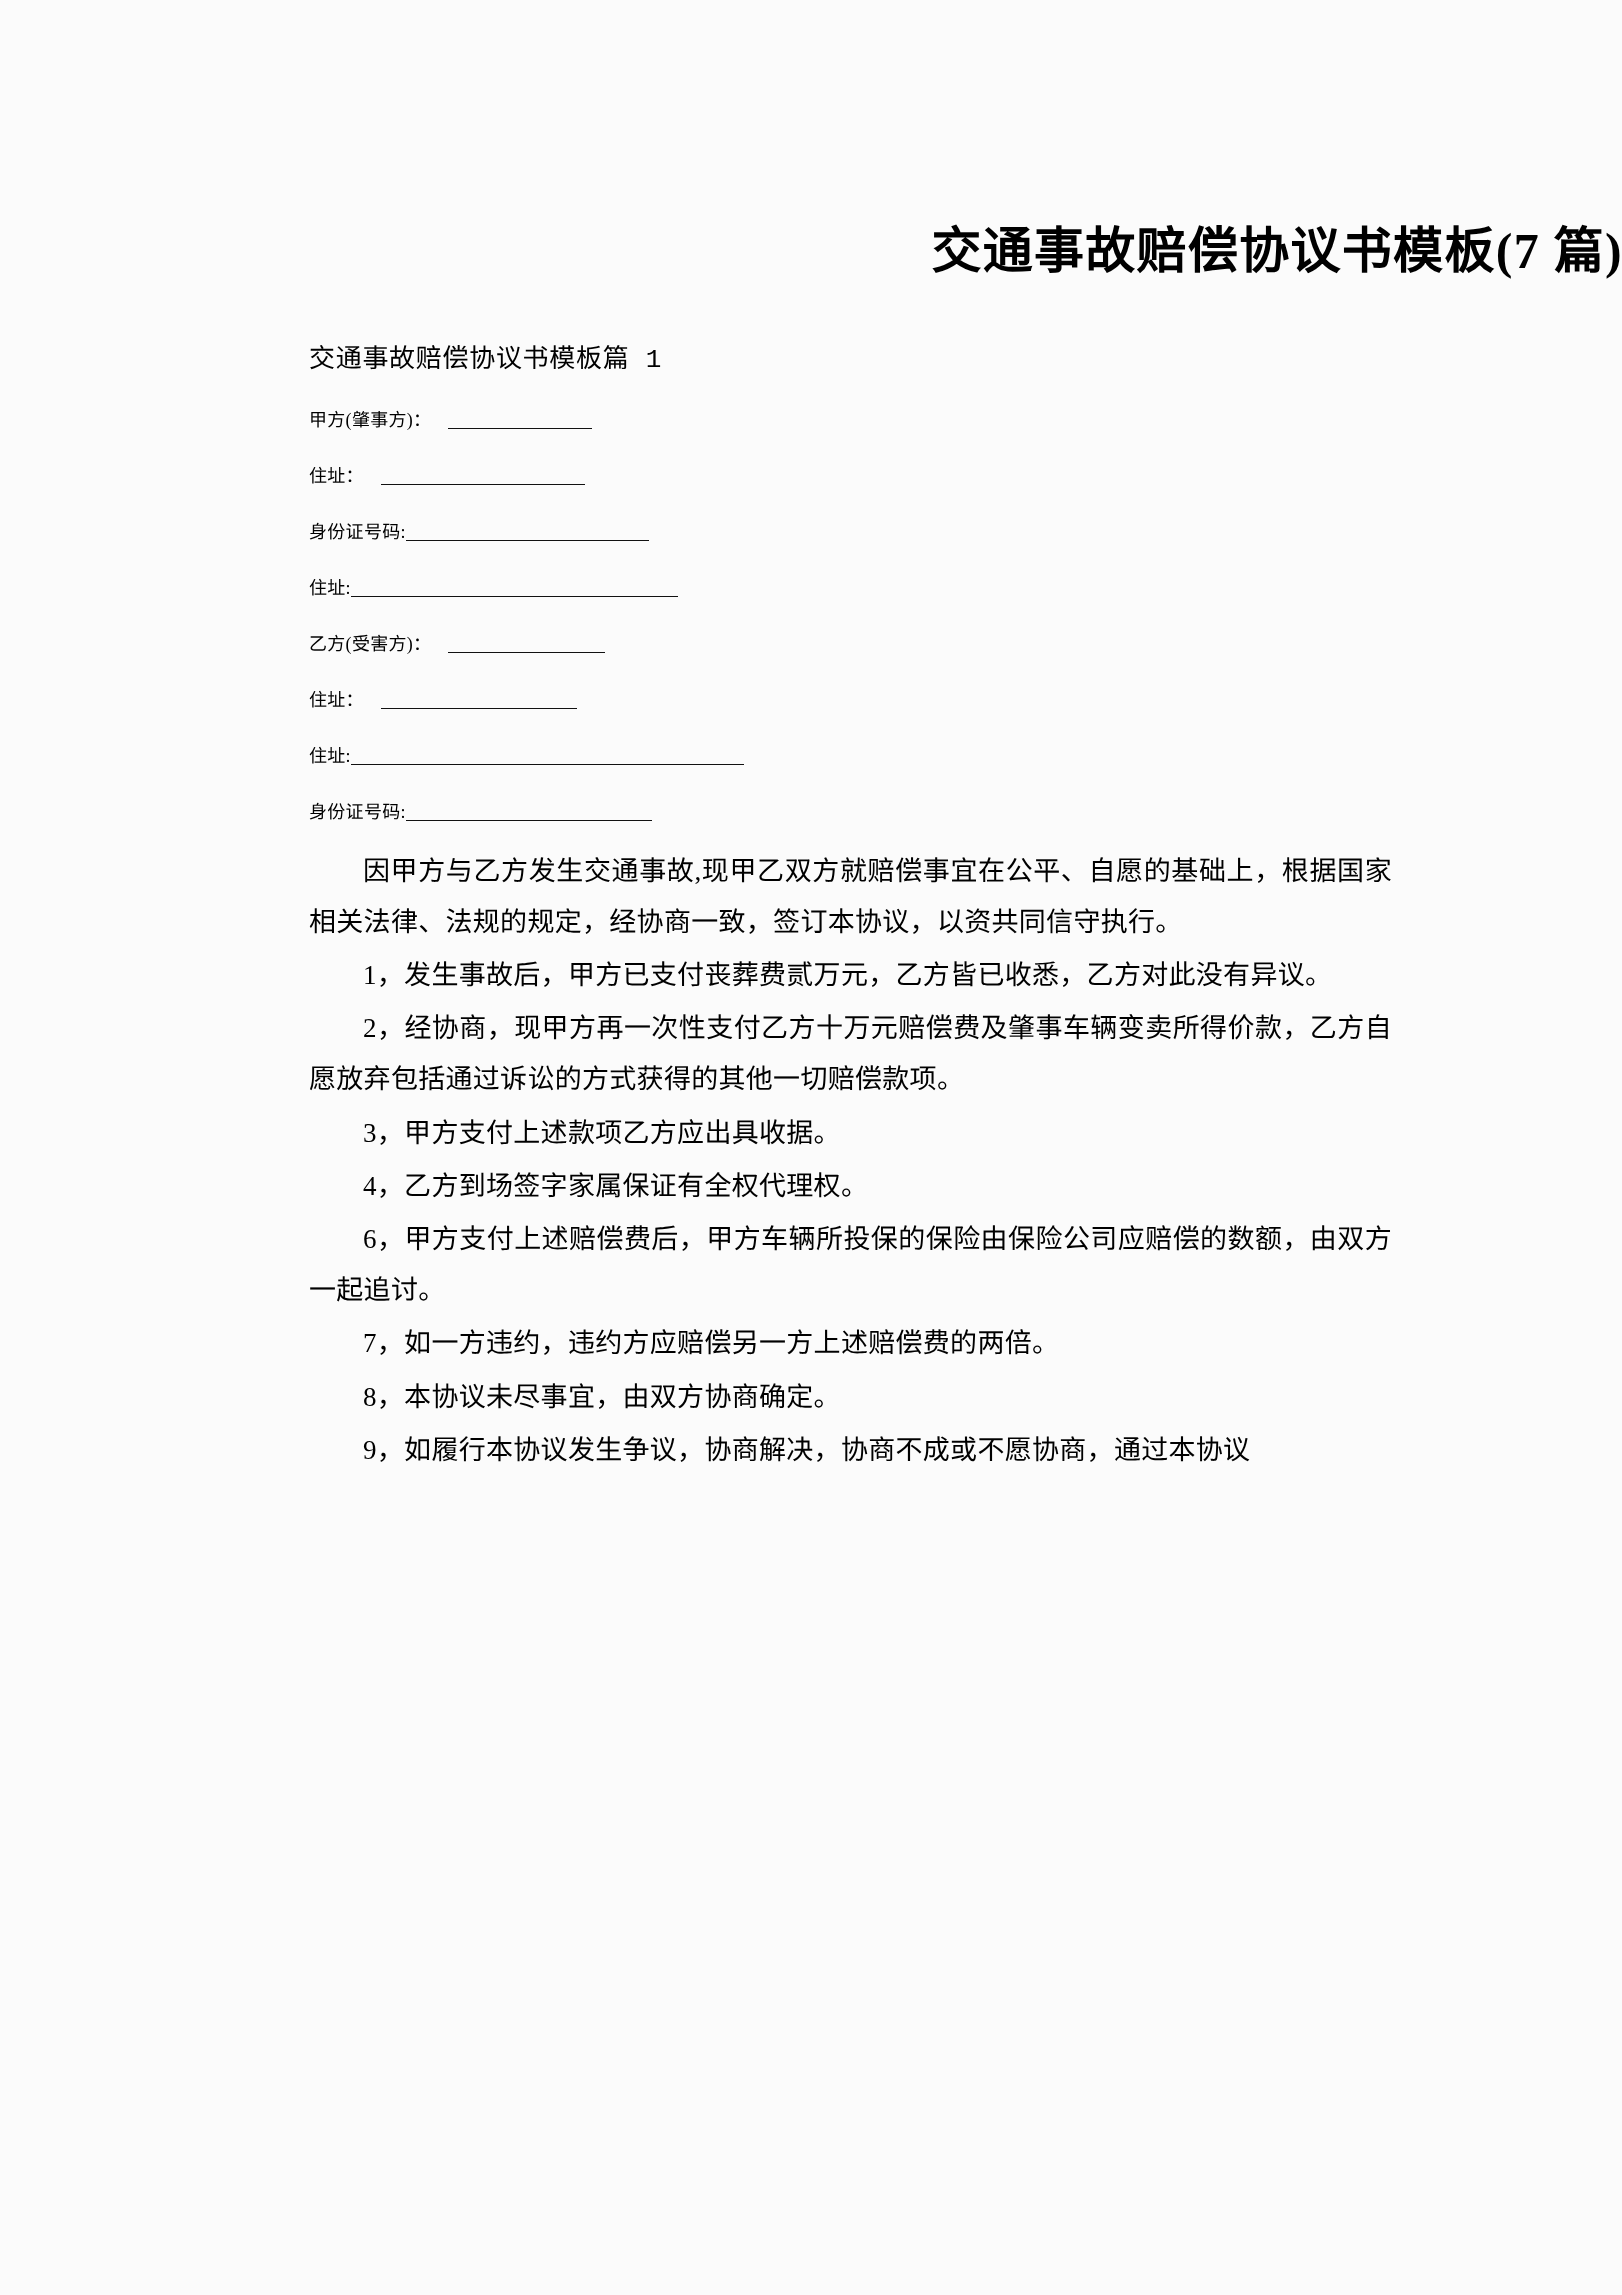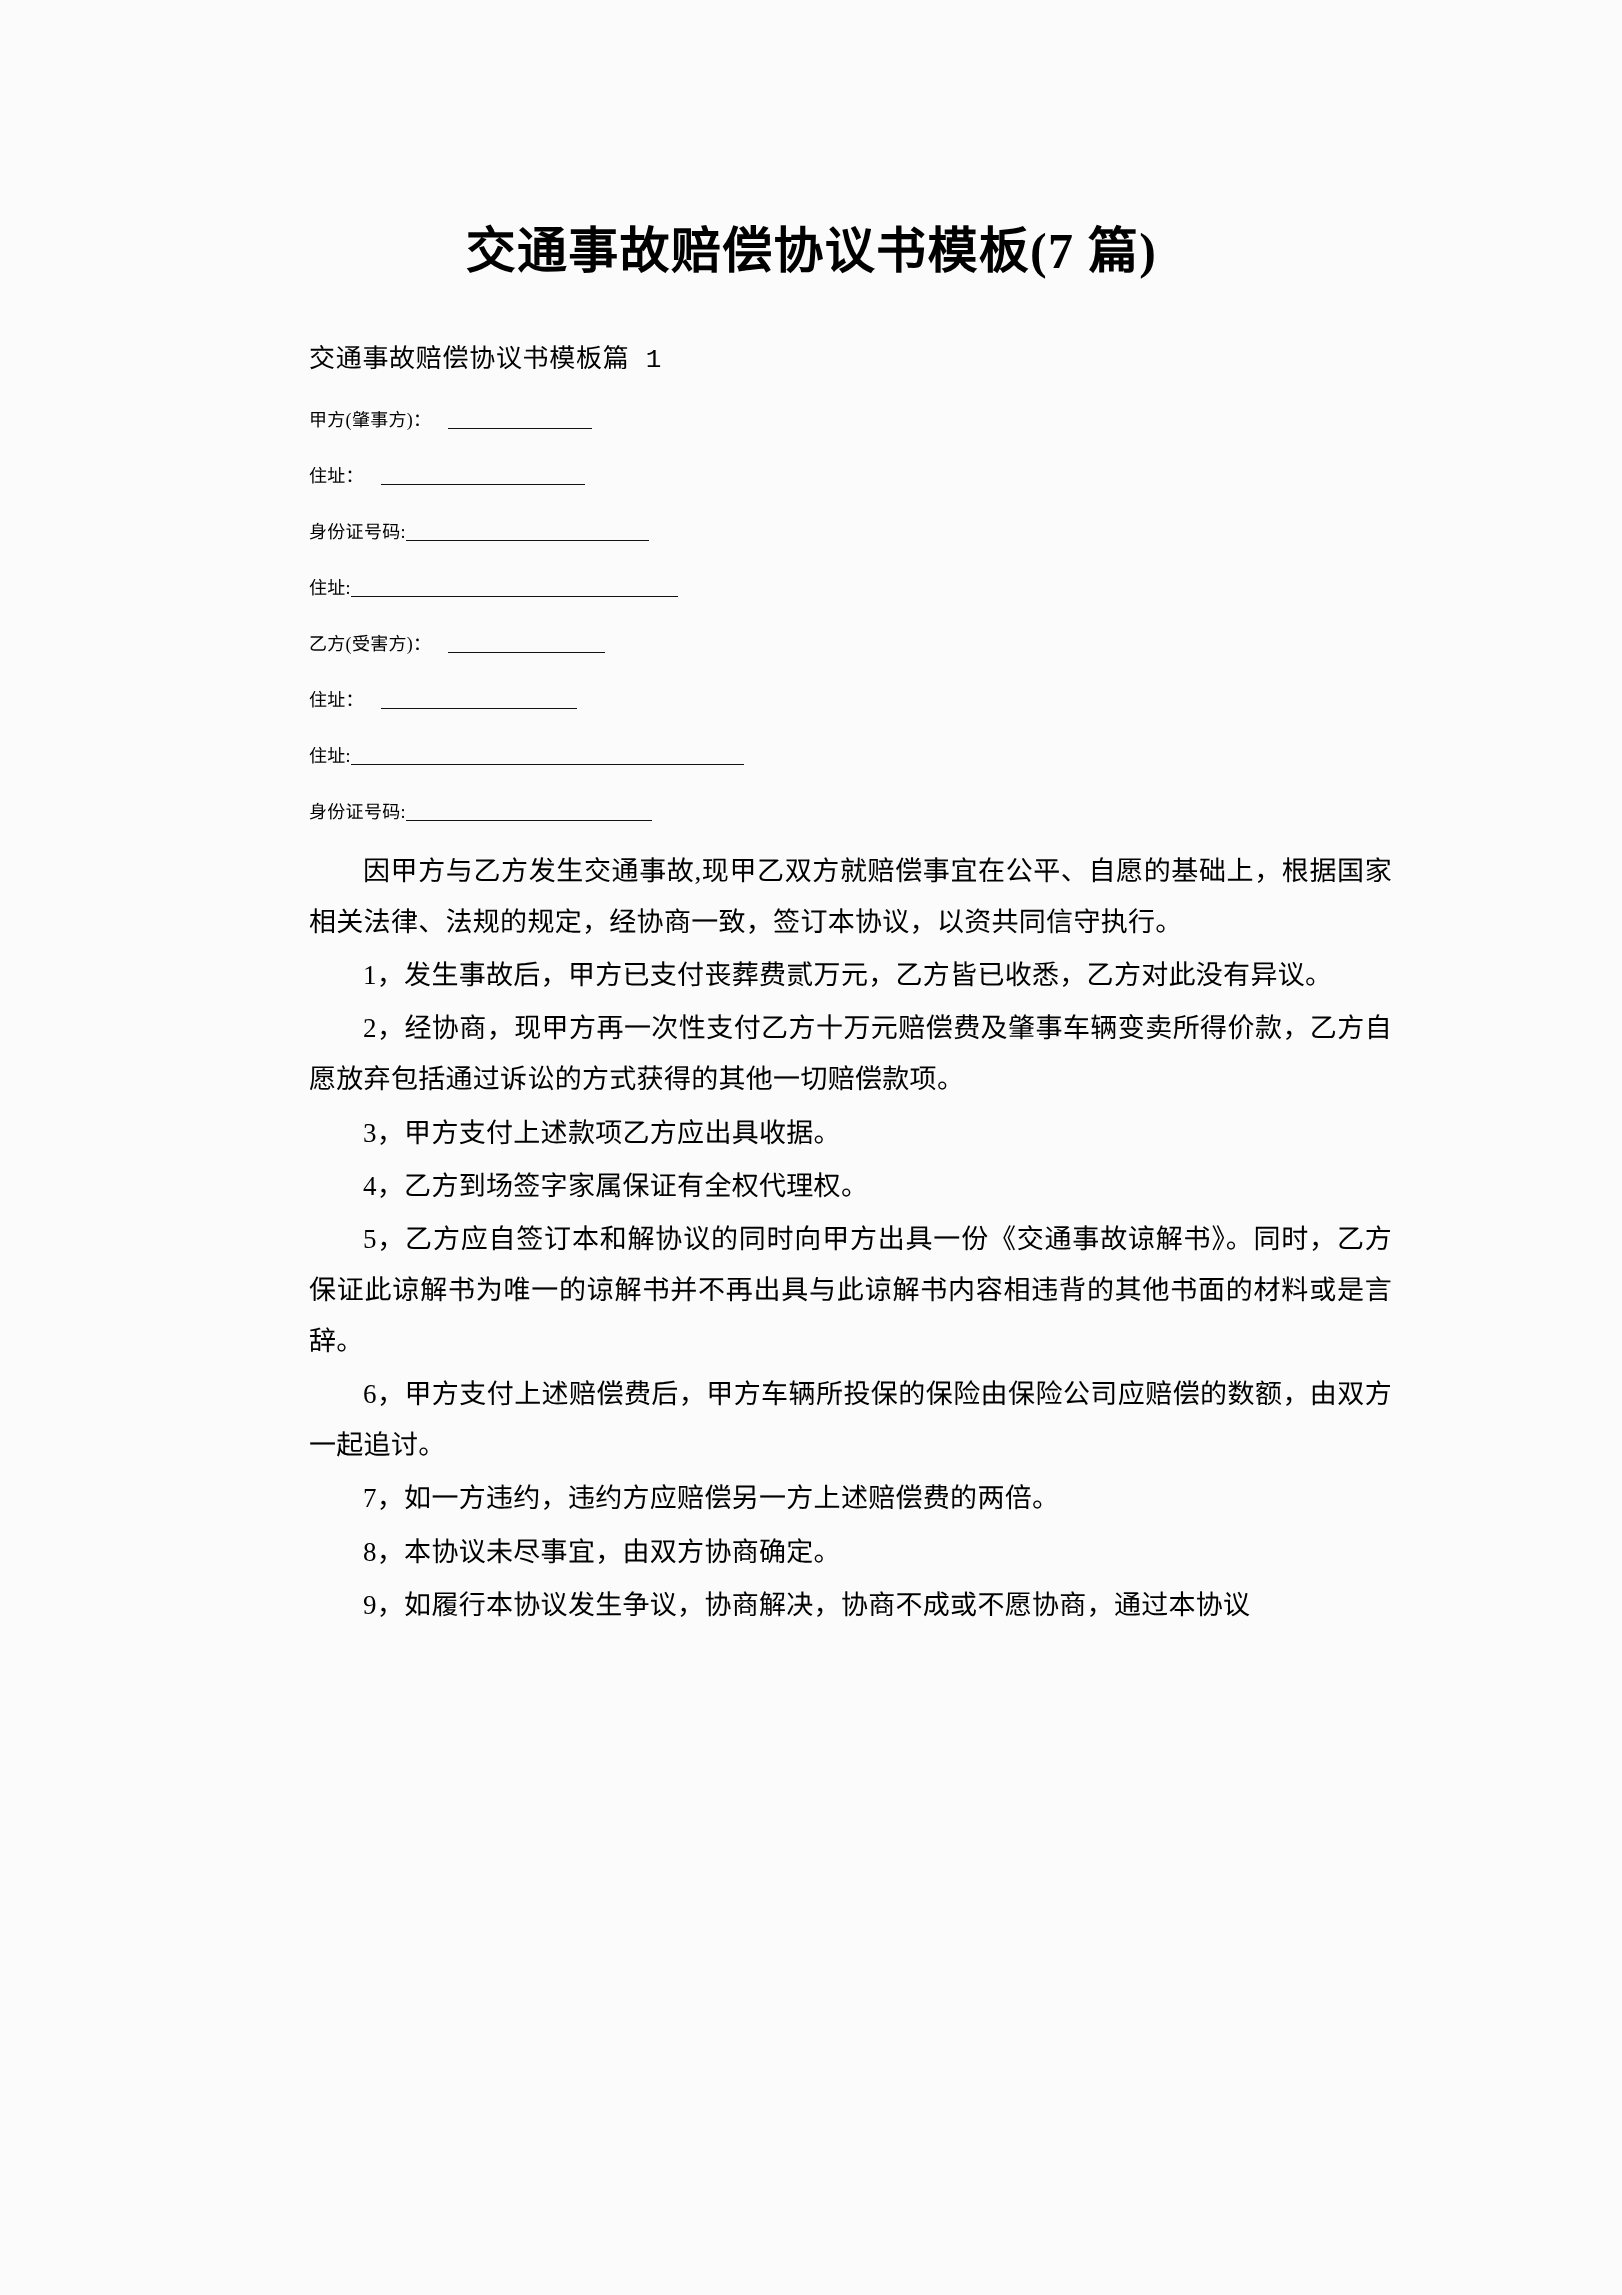--- a/index.html
+++ b/index.html
@@ -17,21 +17,21 @@
     font-family: "Liberation Serif", "DejaVu Serif", serif;
     color: #000000;
   }
 
   
   .doc-title {
     position: absolute;
     top: 190px;
     left: 0;
     width: 1623px;
-    text-align: center;
+    text-align: right;
     font-family: "Liberation Serif", "DejaVu Serif", serif;
     font-size: 50px;
     font-weight: bold;
     letter-spacing: 1.3px;
     line-height: 1.1;
     white-space: pre;
   }
 
   
   .body-block {
@@ -106,21 +106,20 @@
         <div class="form-line"><span class="fl-label">身份证号码:</span><span class="fl-rule" style="width: 246px;"></span></div>
       </div>
 
     <p class="para">因甲方与乙方发生交通事故,现甲乙双方就赔偿事宜在公平、自愿的基础上，根据国家相关法律、法规的规定，经协商一致，签订本协议，以资共同信守执行。</p>
 
     <div id="clause-list">
         <p class="para">1，发生事故后，甲方已支付丧葬费贰万元，乙方皆已收悉，乙方对此没有异议。</p>
         <p class="para">2，经协商，现甲方再一次性支付乙方十万元赔偿费及肇事车辆变卖所得价款，乙方自愿放弃包括通过诉讼的方式获得的其他一切赔偿款项。</p>
         <p class="para">3，甲方支付上述款项乙方应出具收据。</p>
         <p class="para">4，乙方到场签字家属保证有全权代理权。</p>
-        <p class="para">5，乙方应自签订本和解协议的同时向甲方出具一份《交通事故谅解书》。同时，乙方保证此谅解书为唯一的谅解书并不再出具与此谅解书内容相违背的其他书面的材料或是言辞。</p>
         <p class="para">6，甲方支付上述赔偿费后，甲方车辆所投保的保险由保险公司应赔偿的数额，由双方一起追讨。</p>
         <p class="para">7，如一方违约，违约方应赔偿另一方上述赔偿费的两倍。</p>
         <p class="para">8，本协议未尽事宜，由双方协商确定。</p>
         <p class="para last">9，如履行本协议发生争议，协商解决，协商不成或不愿协商，通过本协议</p>
       </div>
 
   </div>
 
 </div>
 

